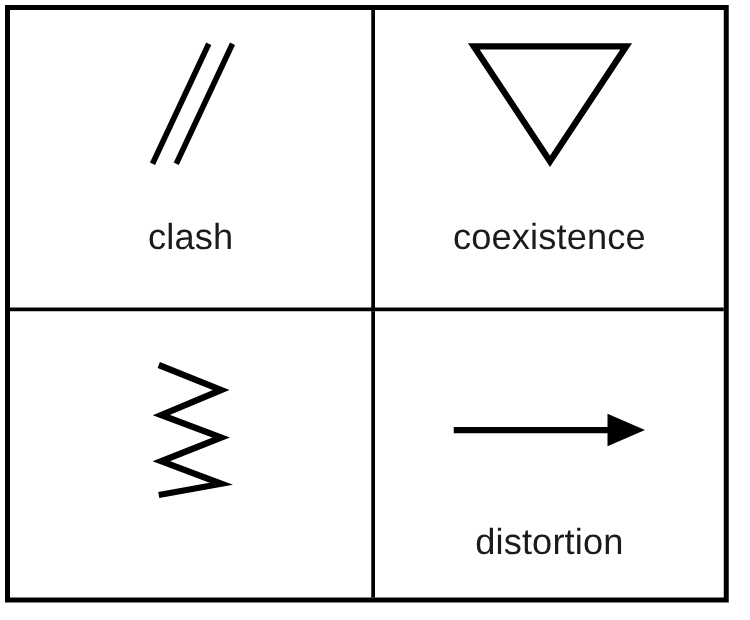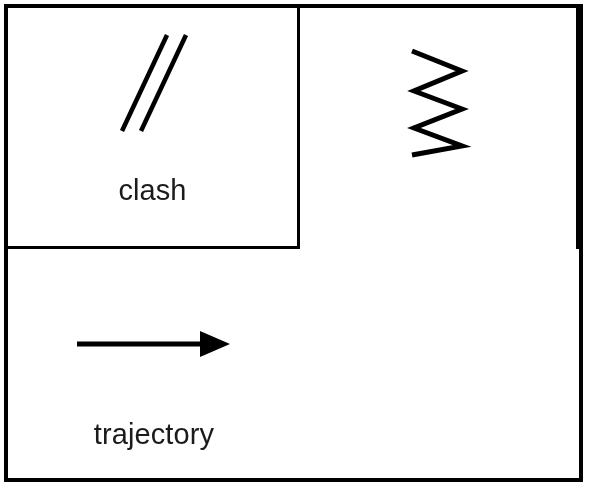--- a/index.html
+++ b/index.html
@@ -102,38 +102,48 @@
           <span>
             <svg width="90" height="110" viewBox="0 0 90 110" aria-hidden="true">
               <line x1="14" y1="103" x2="59" y2="7" stroke="#000" stroke-width="4.5" stroke-linecap="butt"></line>
               <line x1="33" y1="103" x2="78" y2="7" stroke="#000" stroke-width="4.5" stroke-linecap="butt"></line>
             </svg>
           </span>
         </div>
         <div class="cell-label">clash</div>
       </div>
 
+      <div class="cell cell-coexistence">
+        <div class="glyph-wrap">
+          <span>
+            <svg width="130" height="104" viewBox="0 0 130 104" aria-hidden="true">
+              <polygon points="4,6 126,6 65,98" fill="none" stroke="#000" stroke-width="5" stroke-linejoin="miter"></polygon>
+            </svg>
+          </span>
+        </div>
+        <div class="cell-label">coexistence</div>
+      </div>
 
       <div class="cell cell-distortion">
         <div class="glyph-wrap lower">
           <span>
             <svg width="60" height="112" viewBox="0 0 60 112" aria-hidden="true">
               <polyline points="4,4 54,24 6,44 54,62 6,81 54,99 4,108" fill="none" stroke="#000" stroke-width="5" stroke-linecap="butt" stroke-linejoin="miter"></polyline>
             </svg>
           </span>
         </div>
       </div>
 
       <div class="cell cell-trajectory">
         <div class="glyph-wrap lower">
           <span>
             <svg width="156" height="34" viewBox="0 0 156 34" aria-hidden="true">
               <line x1="1" y1="17" x2="128" y2="17" stroke="#000" stroke-width="5" stroke-linecap="butt"></line>
               <polygon points="124,4 154,17 124,30" fill="#000"></polygon>
             </svg>
           </span>
         </div>
-        <div class="cell-label">trajectory</div>
+        <div class="cell-label">distortion</div>
       </div>
 
     </div>
   </div>
 </div>
 
 </body></html>

